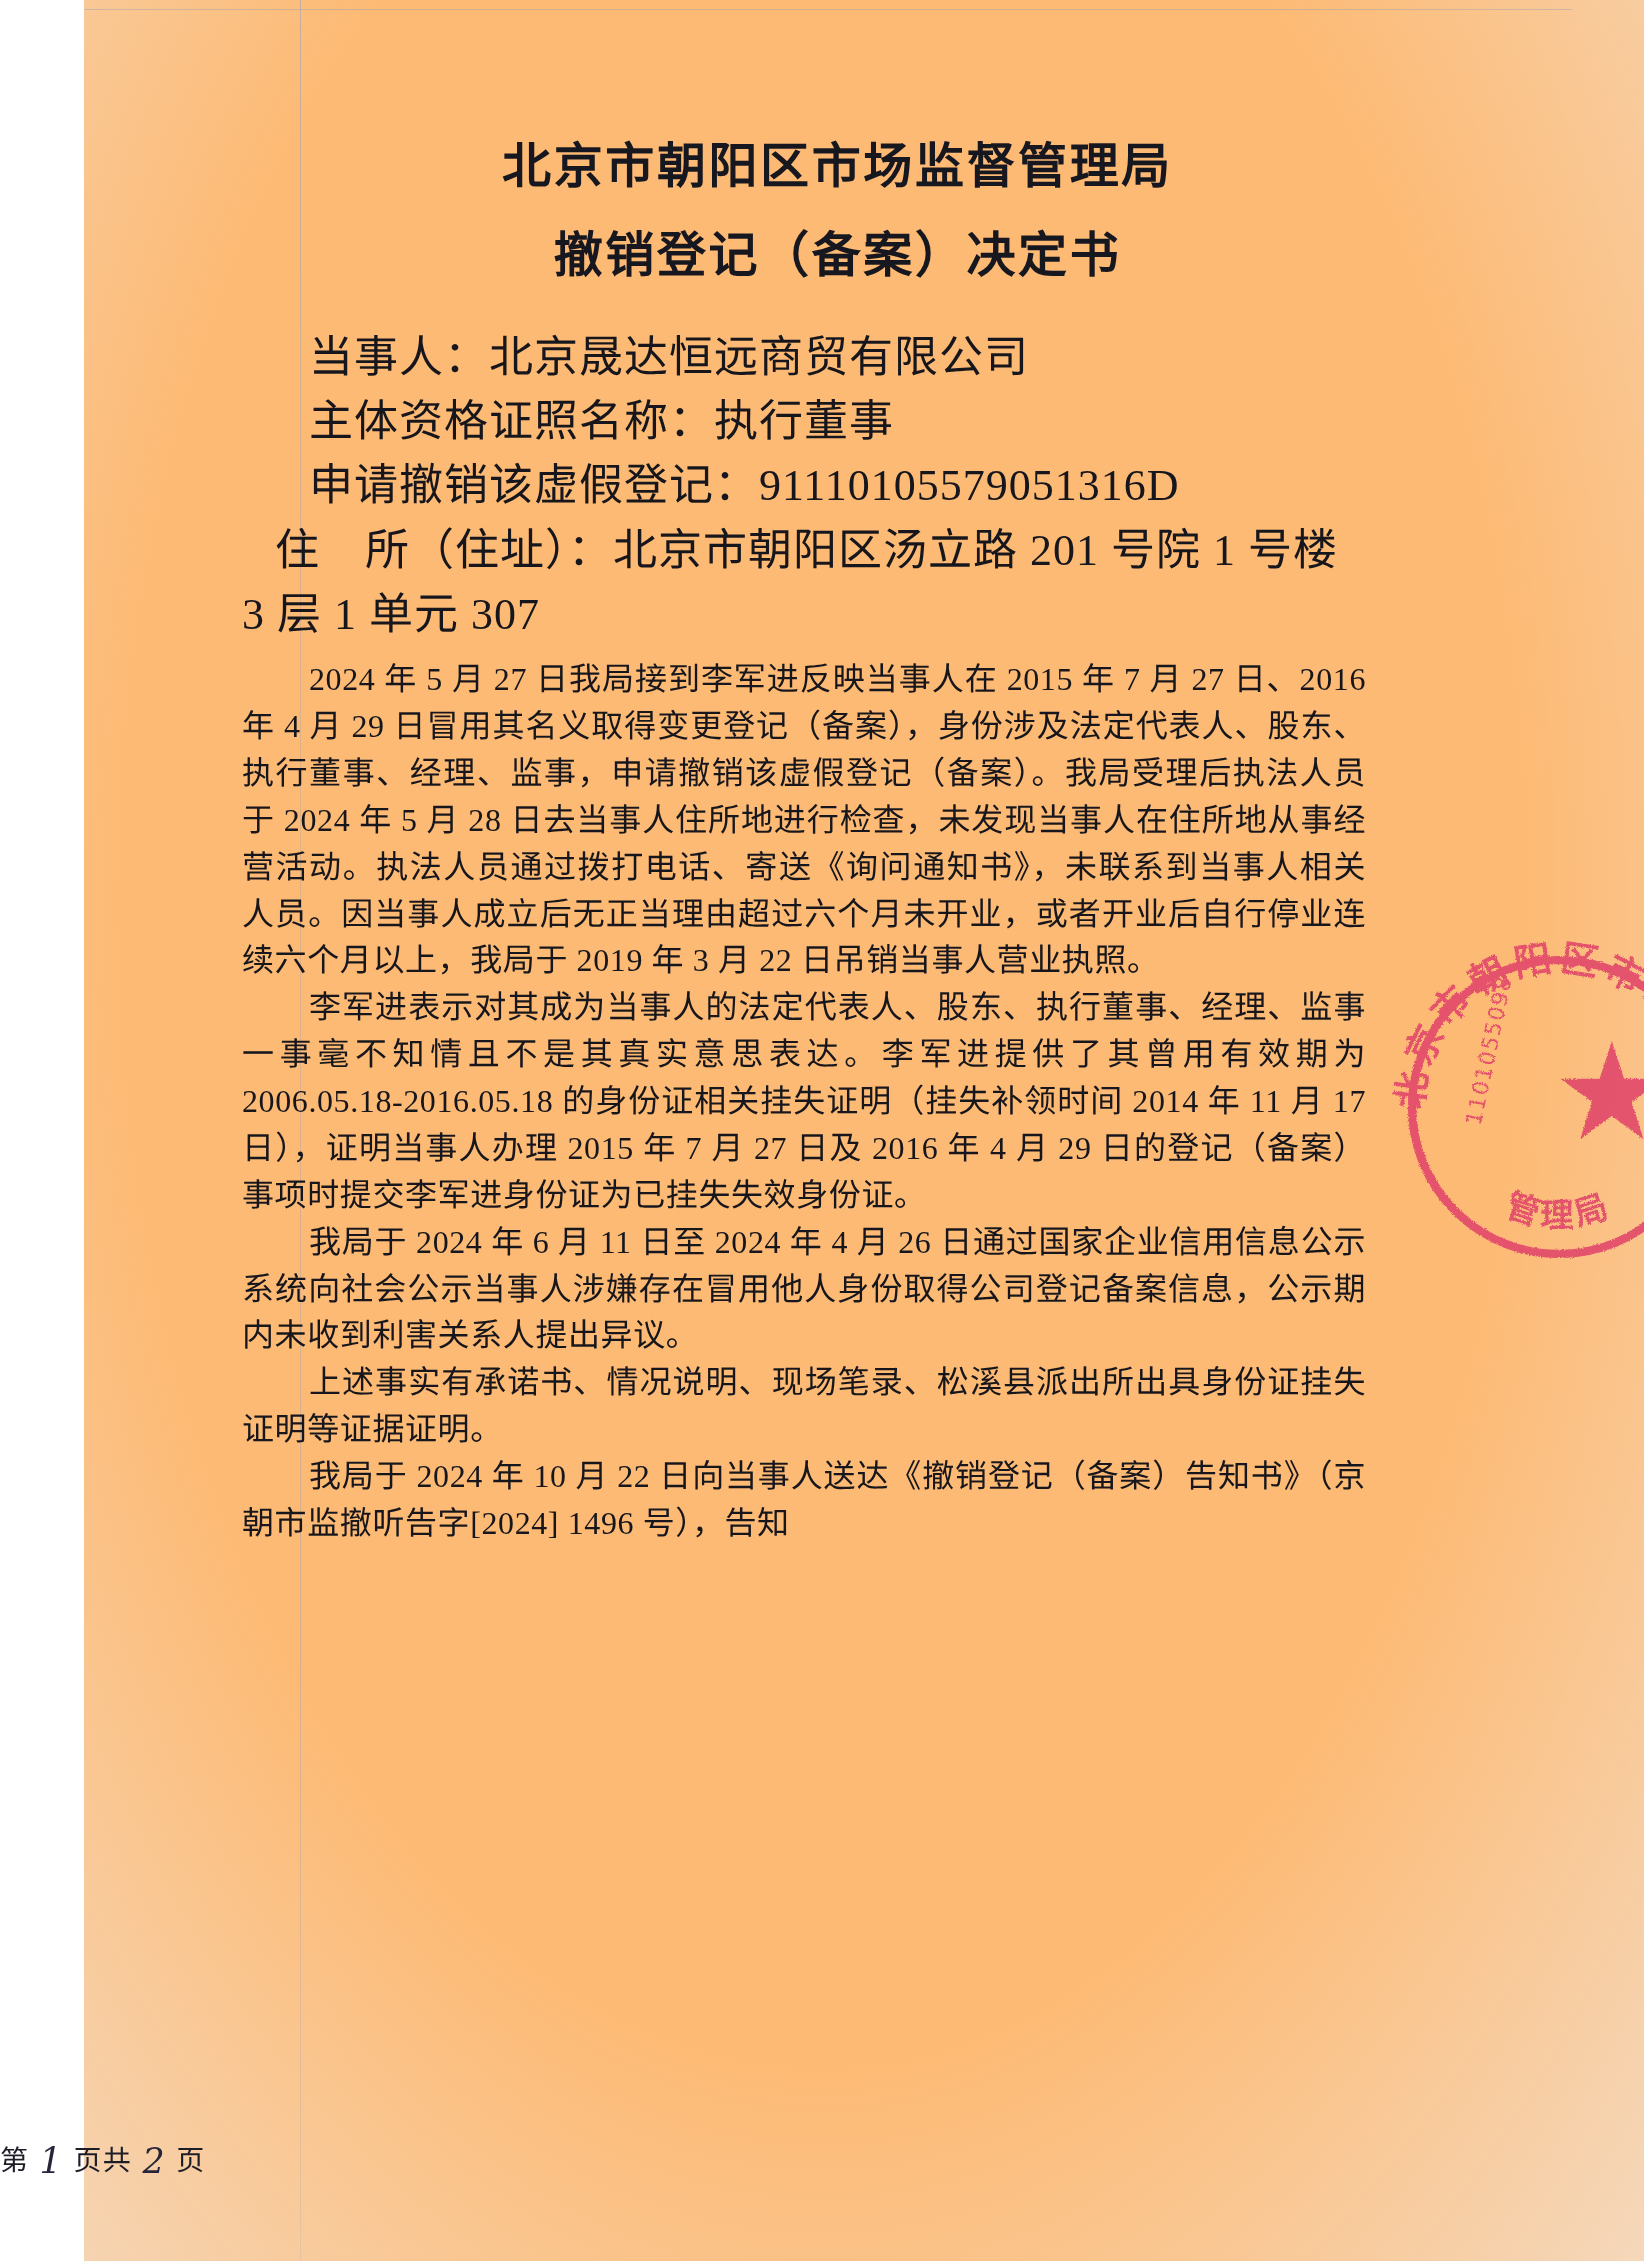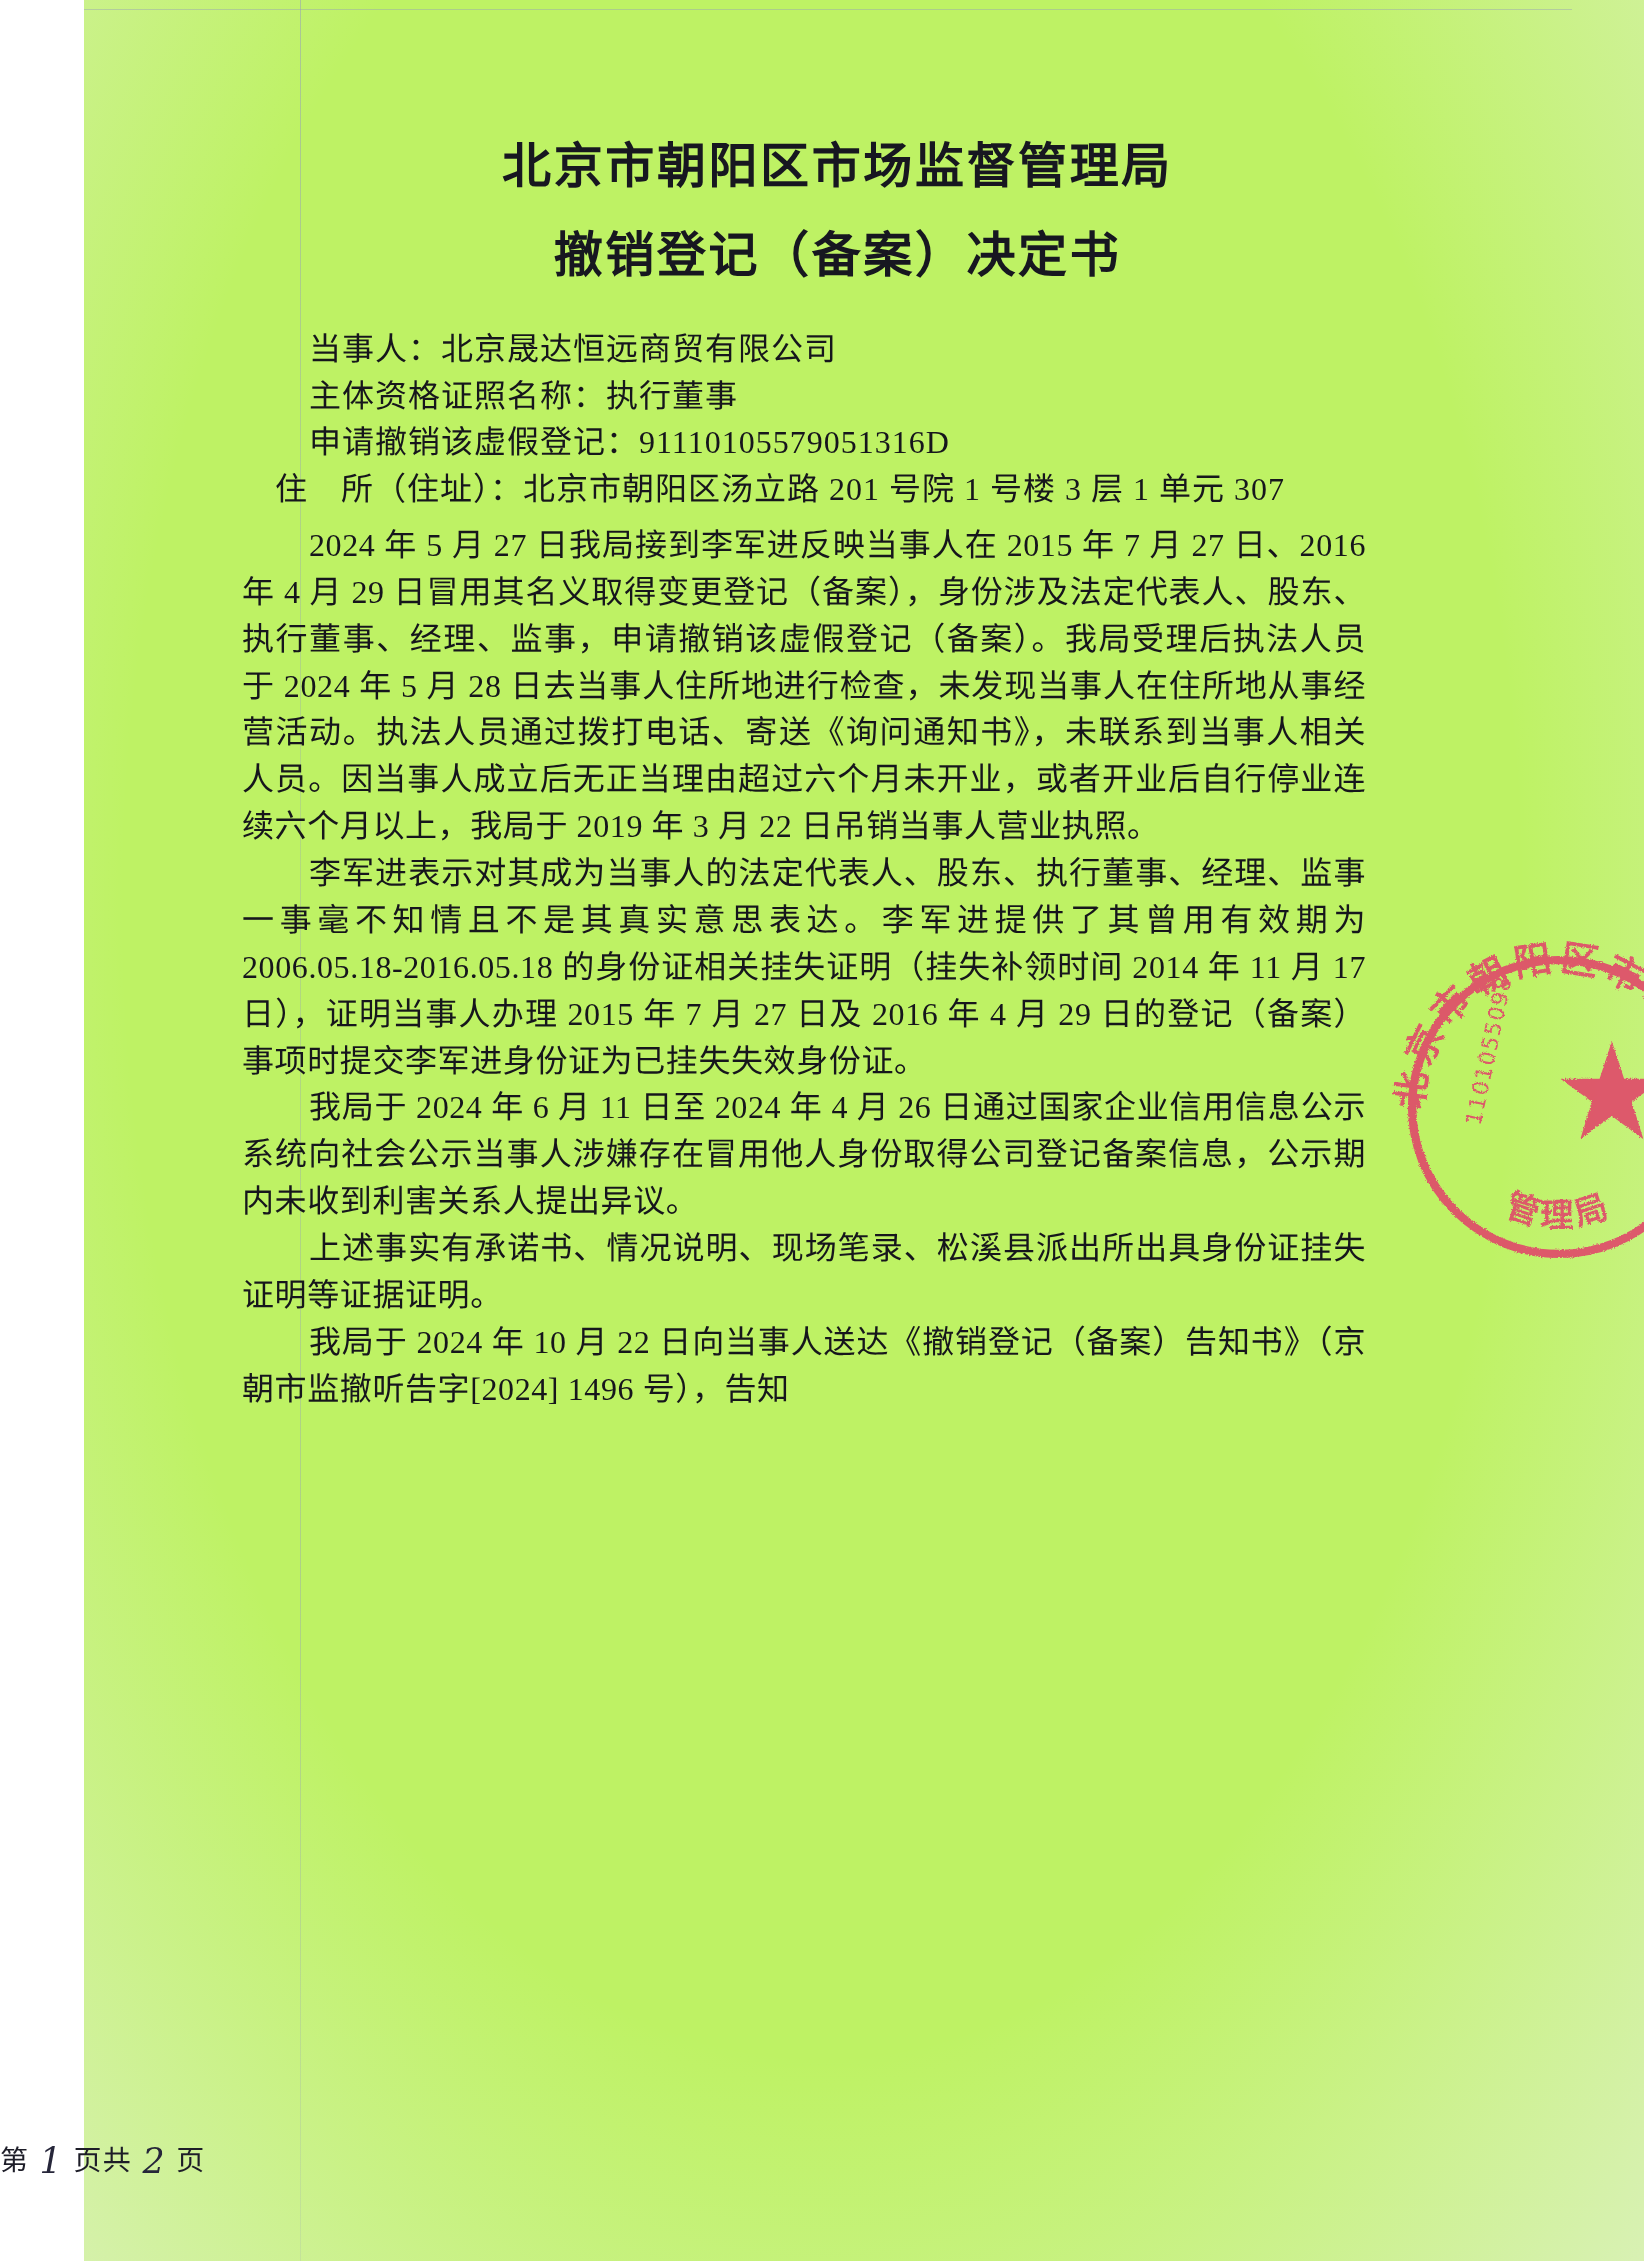--- a/index.html
+++ b/index.html
@@ -6,21 +6,21 @@
   html, body {
     margin: 0;
     padding: 0;
     background: #ffffff;
   }
 
   .page {
     position: relative;
     width: 1644px;
     height: 2261px;
-    background: #bef264;
+    background: #fdba74;
     overflow: hidden;
     font-family: "Liberation Serif", "DejaVu Serif", serif;
     color: #16161c;
   }
 
   
   .scan-line-v {
     position: absolute;
     top: 0;
     left: 300px;
@@ -79,21 +79,21 @@
   .doc-number {
     text-align: center;
     font-size: 31px;
     letter-spacing: 1.9px;
     margin-top: 54px;
     color: #1a1a24;
   }
 
   .party-block {
     margin-top: 40px;
-    font-size: 32px;
+    font-size: 44px;
     line-height: 1.46;
     letter-spacing: 1px;
   }
   .party-line {
     text-indent: 0;
     white-space: nowrap;
   }
   .party-line.wrap {
     white-space: normal;
     text-indent: 33px;

